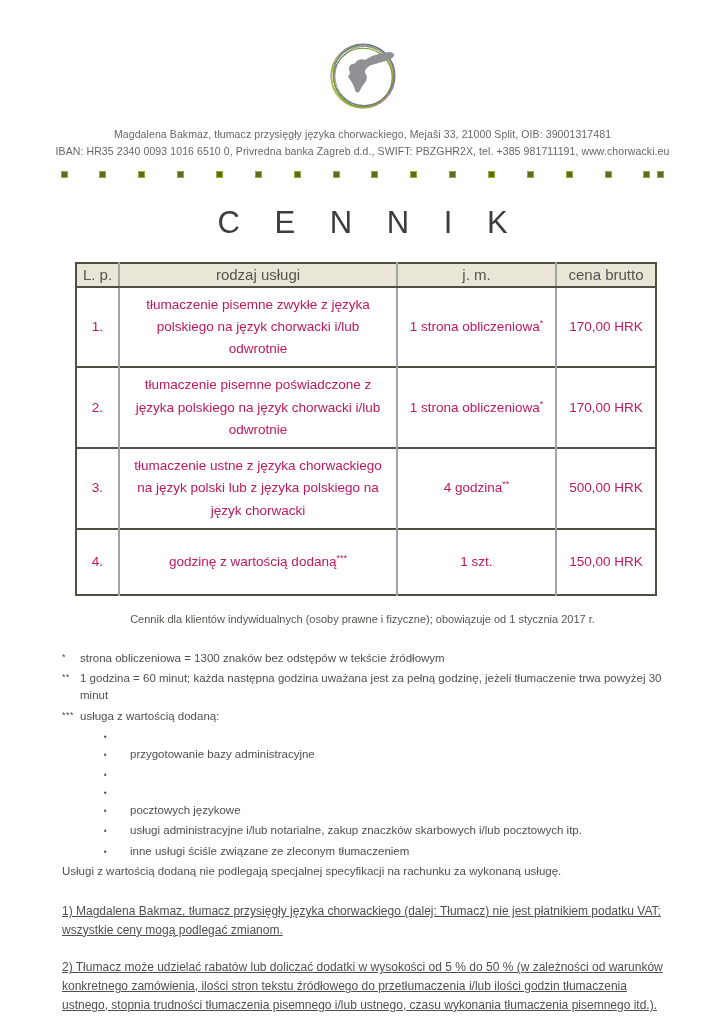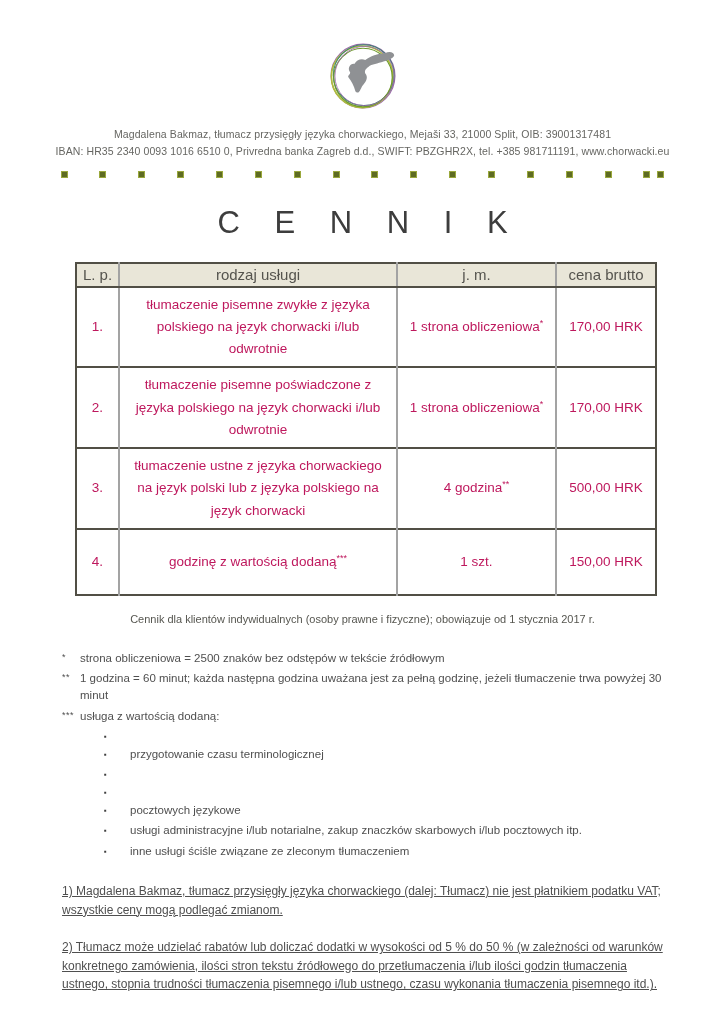--- a/index.html
+++ b/index.html
@@ -170,38 +170,38 @@
         <td>150,00 HRK</td>
       </tr>
     </tbody>
   </table>
 
   <div class="caption">Cennik dla klientów indywidualnych (osoby prawne i fizyczne); obowiązuje od 1 stycznia 2017 r.</div>
 
   <div class="notes">
     <div class="fnote">
       <span class="mk">*</span>
-      <span class="tx">strona obliczeniowa = 2500 znaków bez odstępów w tekście źródłowym</span>
+      <span class="tx">strona obliczeniowa = 1300 znaków bez odstępów w tekście źródłowym</span>
     </div>
     <div class="fnote">
       <span class="mk">**</span>
       <span class="tx">1 godzina = 60 minut; każda następna godzina uważana jest za pełną godzinę, jeżeli tłumaczenie trwa powyżej 30 minut</span>
     </div>
     <div class="fnote">
       <span class="mk">***</span>
       <span class="tx">usługa z wartością dodaną:</span>
     </div>
 
     <ul class="bullets">
       <li>
           <span class="bm">▪</span>
         </li>
       <li>
           <span class="bm">▪</span>
-          <span>przygotowanie czasu terminologicznej</span>
+          <span>przygotowanie bazy administracyjne</span>
         </li>
       <li>
           <span class="bm">▪</span>
         </li>
       <li>
           <span class="bm">▪</span>
         </li>
       <li>
           <span class="bm">▪</span>
           <span>pocztowych językowe</span>
@@ -209,20 +209,21 @@
       <li>
           <span class="bm">▪</span>
           <span>usługi administracyjne i/lub notarialne, zakup znaczków skarbowych i/lub pocztowych itp.</span>
         </li>
       <li>
           <span class="bm">▪</span>
           <span>inne usługi ściśle związane ze zleconym tłumaczeniem</span>
         </li>
     </ul>
 
+    <div class="after-bullets">Usługi z wartością dodaną nie podlegają specjalnej specyfikacji na rachunku za wykonaną usługę.</div>
   </div>
 
   <div class="paras">
     <p>1) Magdalena Bakmaz, tłumacz przysięgły języka chorwackiego (dalej: Tłumacz) nie jest płatnikiem podatku VAT; wszystkie ceny mogą podlegać zmianom.</p>
     <p>2) Tłumacz może udzielać rabatów lub doliczać dodatki w wysokości od 5 % do 50 % (w zależności od warunków konkretnego zamówienia, ilości stron tekstu źródłowego do przetłumaczenia i/lub ilości godzin tłumaczenia ustnego, stopnia trudności tłumaczenia pisemnego i/lub ustnego, czasu wykonania tłumaczenia pisemnego itd.).</p>
   </div>
 
 </div>
 
 </body></html>

